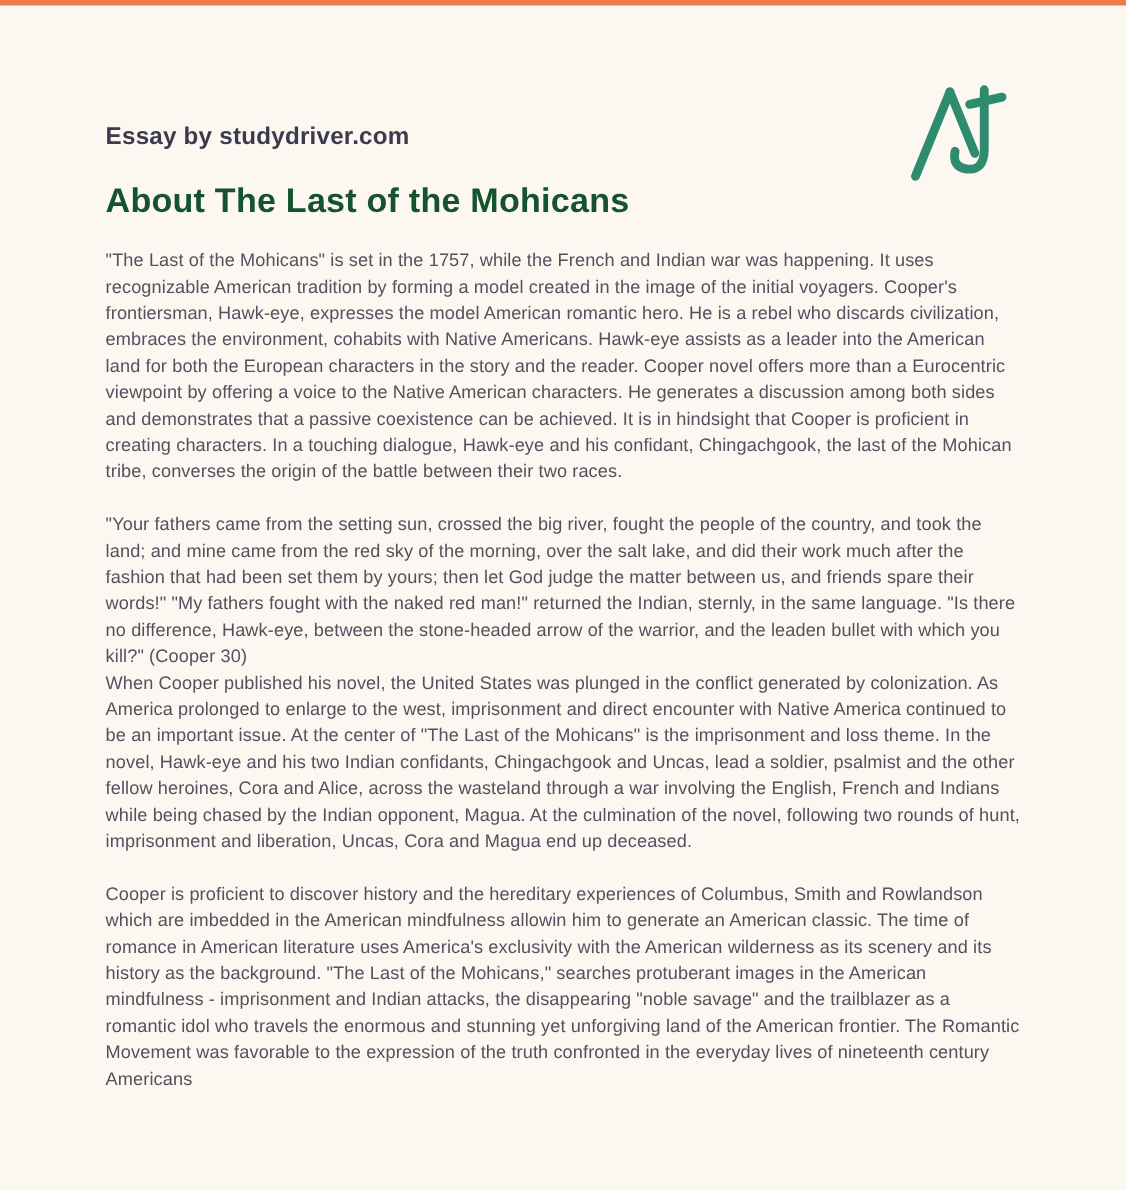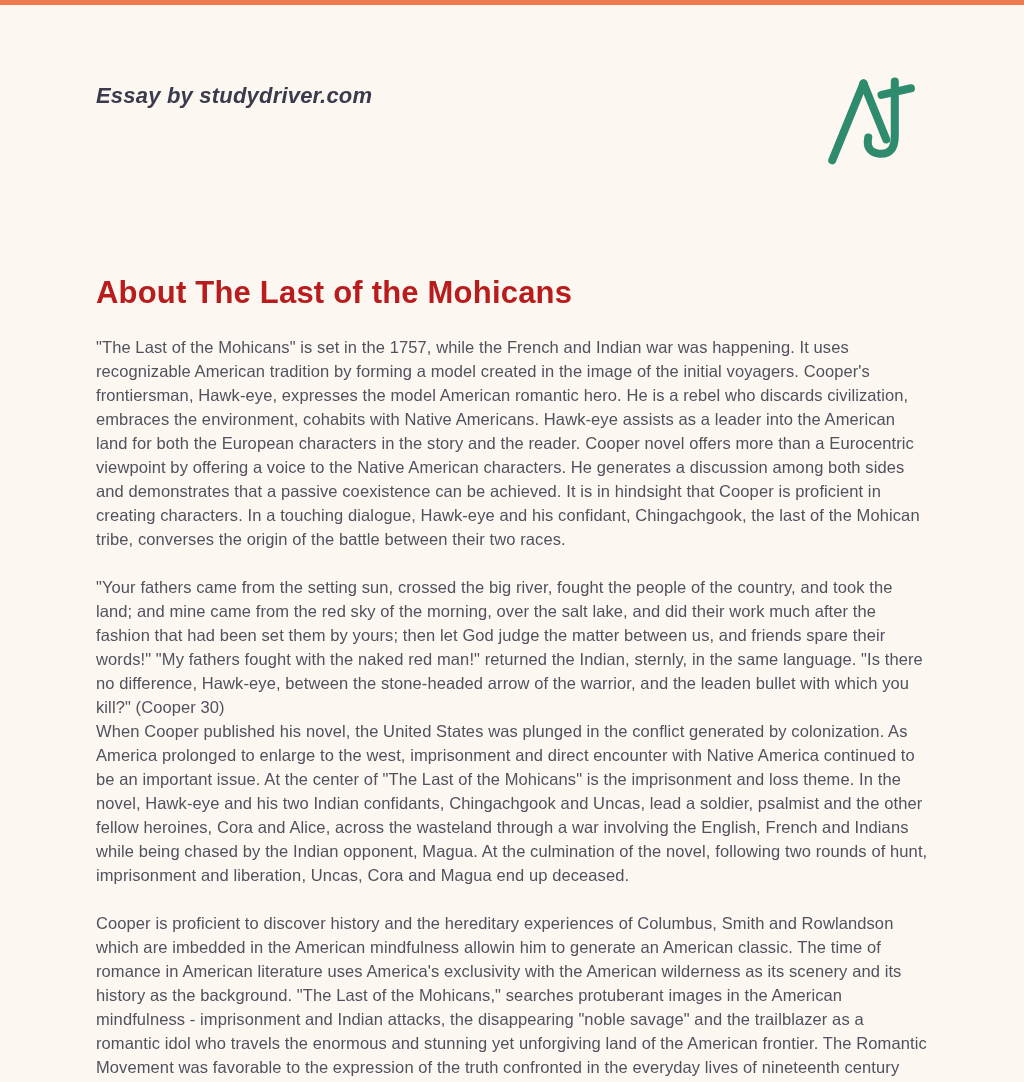--- a/index.html
+++ b/index.html
@@ -15,22 +15,21 @@
     width: 100%;
     height: 5px;
     background: #ee7a50;
   }
   .page {
     padding: 70px 96px 0 96px;
   }
   .header {
     display: flex;
     justify-content: space-between;
-    align-items: flex-start;
-    font-style: italic;
+    align-items: center;
   }
   .byline {
     font-size: 22px;
     font-weight: 700;
     color: #3b3b4d;
     letter-spacing: 0.2px;
     padding-top: 8px;
   }
   .source-line {
     margin-top: 17px;
@@ -39,24 +38,23 @@
   }
   .source-label { color: #9b9aa0; }
   .source-link {
     color: #ee7a50;
     text-decoration: none;
     cursor: pointer;
   }
   .logo { margin-top: 0; margin-right: 6px; }
   .logo svg { width: 98px; height: 90px; display: block; }
   .article-title {
-    margin-top: 110px;
     font-size: 31px;
     font-weight: 700;
-    color: #b91c1c;
+    color: #14532d;
     letter-spacing: 0.2px;
   }
   .body-p {
     margin-top: 24px;
     font-size: 16.5px;
     line-height: 24px;
     color: #52525f;
     white-space: pre-line;
     letter-spacing: 0.1px;
   }

